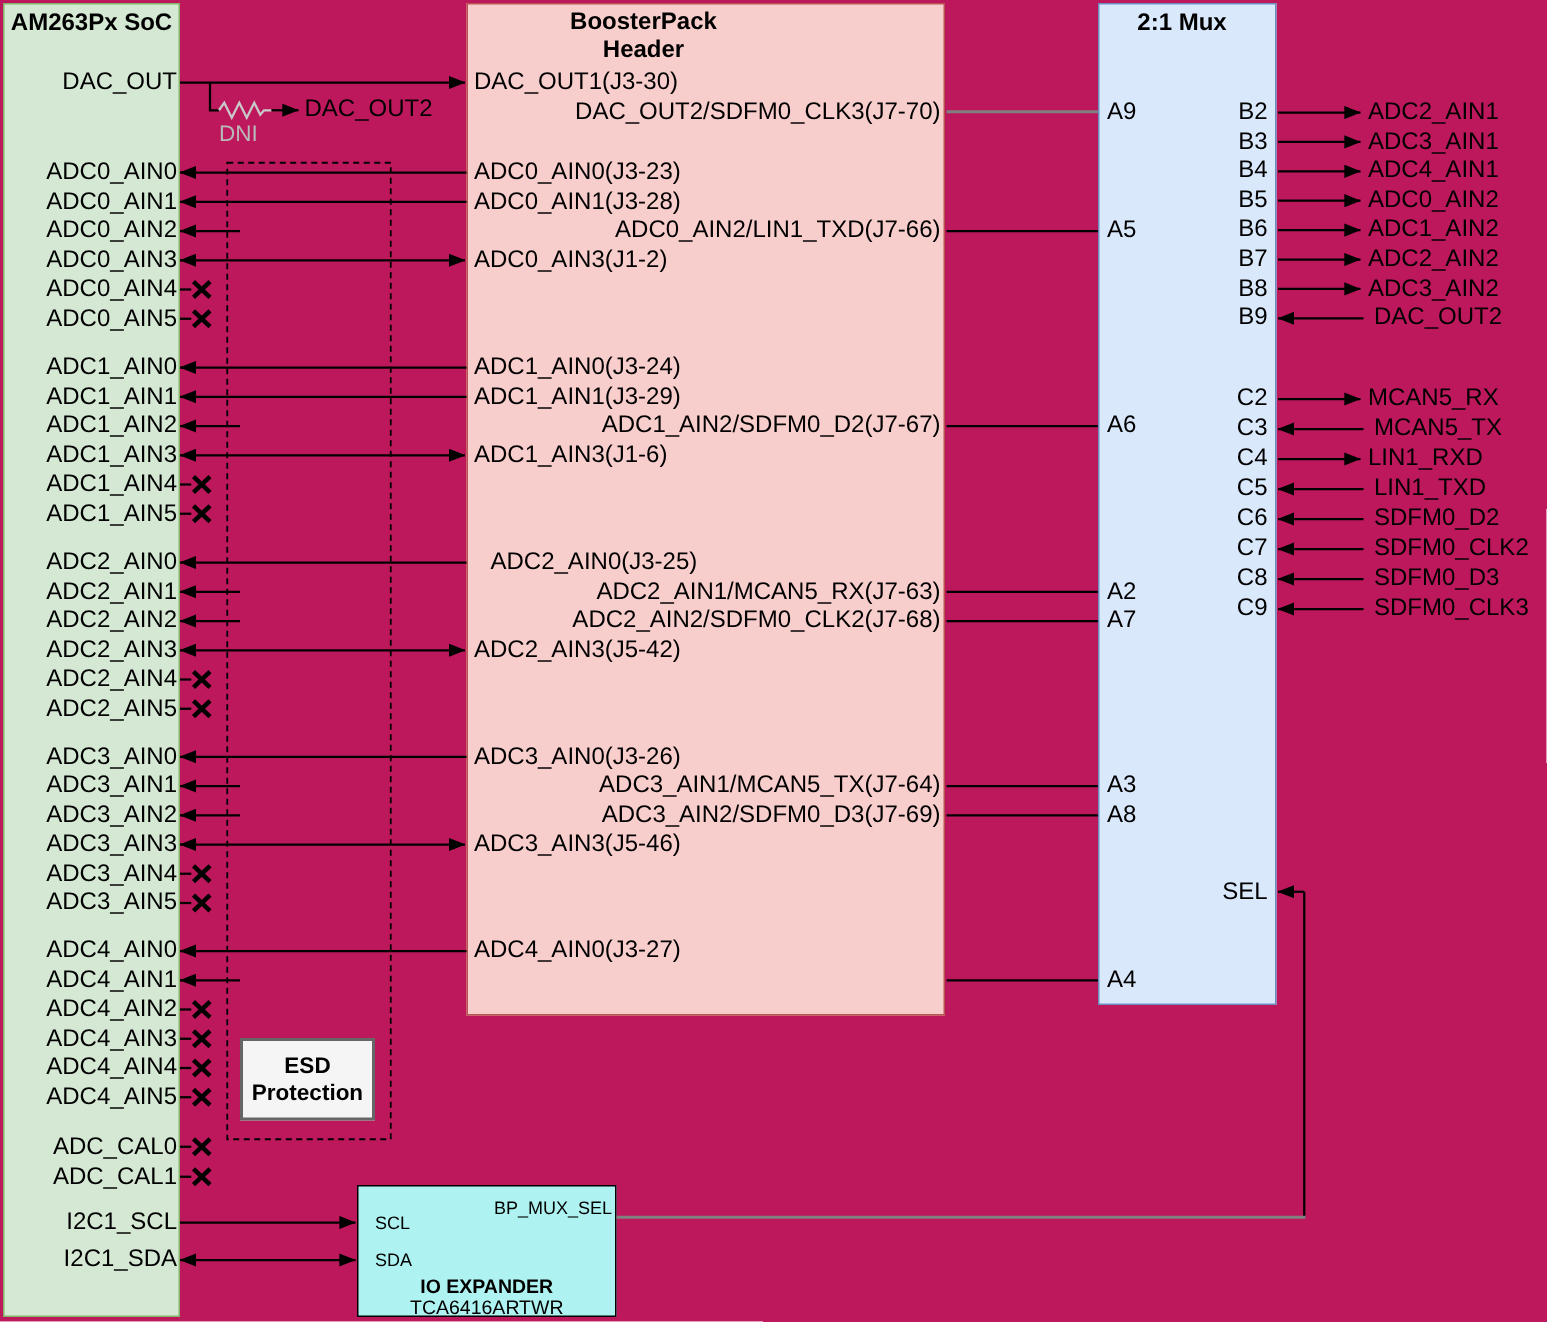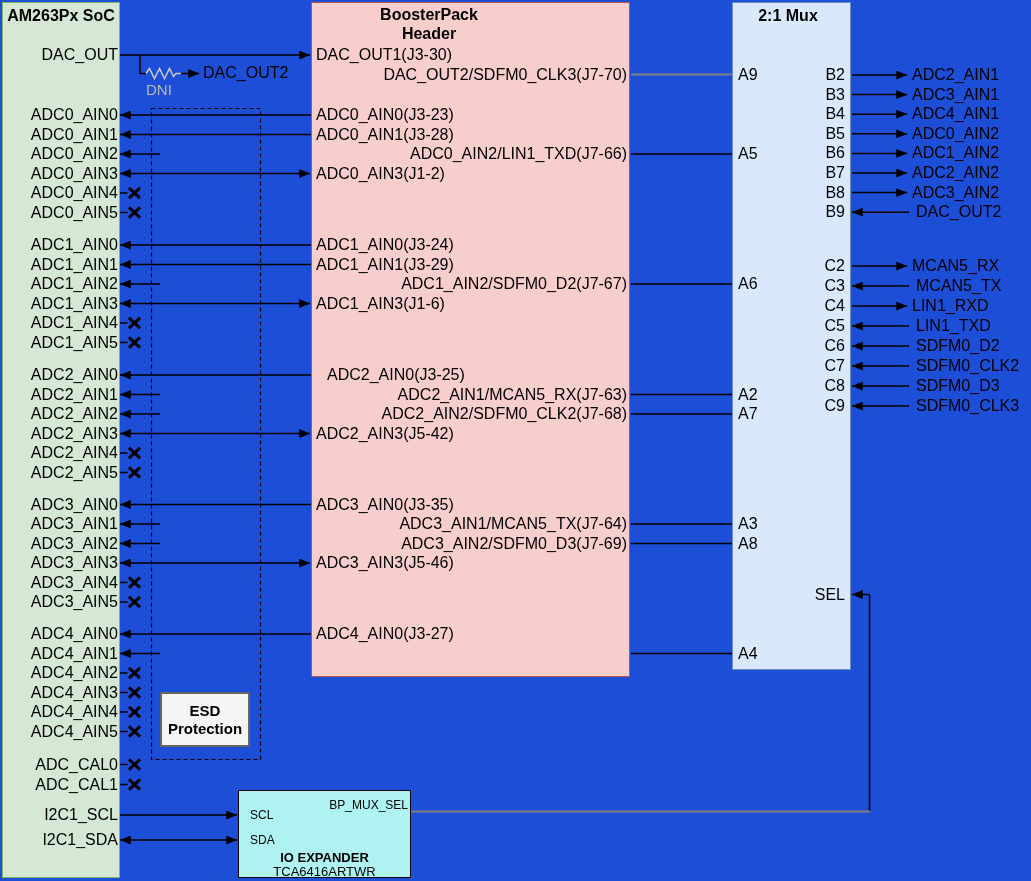--- a/index.html
+++ b/index.html
@@ -1,17 +1,17 @@
 <!DOCTYPE html>
 <html><head>
 <meta charset="utf-8">
 <style>
   html,body{margin:0;padding:0;background:#fff;}
   #canvas{
-    position:relative;width:1031px;height:881px;background:#1d4ed8;
+    position:relative;width:1031px;height:881px;background:#be185d;
     font-family:"Liberation Sans",sans-serif;overflow:hidden;
   }
   .block{position:absolute;box-sizing:border-box;border:1.5px solid #000;z-index:1;}
   #soc-block{left:2px;top:2px;width:118px;height:876px;}
   #bp-block{left:311px;top:2px;width:319px;height:675px;}
   #mux-block{left:732px;top:2px;width:119px;height:668px;}
   #exp-block{left:238px;top:790px;width:173px;height:88px;border-width:1.2px;}
   #esd-box{
     position:absolute;left:160px;top:692px;width:90px;height:55px;z-index:2;
     box-sizing:border-box;border:2px solid #4d7c0f;
@@ -203,21 +203,21 @@
     <div class="lbl" style="left: 316px; top: 254.5px;">ADC1_AIN1(J3-29)</div>
     <div class="lbl" style="right: 404px; top: 274px;">ADC1_AIN2/SDFM0_D2(J7-67)</div>
     <div class="lbl" style="left: 738px; top: 274px;">A6</div>
     <div class="lbl" style="left: 316px; top: 293.5px;">ADC1_AIN3(J1-6)</div>
     <div class="lbl" style="left: 316px; top: 365px; margin-left: 11px;">ADC2_AIN0(J3-25)</div>
     <div class="lbl" style="right: 404px; top: 384.5px;">ADC2_AIN1/MCAN5_RX(J7-63)</div>
     <div class="lbl" style="left: 738px; top: 384.5px;">A2</div>
     <div class="lbl" style="right: 404px; top: 404px;">ADC2_AIN2/SDFM0_CLK2(J7-68)</div>
     <div class="lbl" style="left: 738px; top: 404px;">A7</div>
     <div class="lbl" style="left: 316px; top: 423.5px;">ADC2_AIN3(J5-42)</div>
-    <div class="lbl" style="left: 316px; top: 494.5px;">ADC3_AIN0(J3-35)</div>
+    <div class="lbl" style="left: 316px; top: 494.5px;">ADC3_AIN0(J3-26)</div>
     <div class="lbl" style="right: 404px; top: 514px;">ADC3_AIN1/MCAN5_TX(J7-64)</div>
     <div class="lbl" style="left: 738px; top: 514px;">A3</div>
     <div class="lbl" style="right: 404px; top: 533.5px;">ADC3_AIN2/SDFM0_D3(J7-69)</div>
     <div class="lbl" style="left: 738px; top: 533.5px;">A8</div>
     <div class="lbl" style="left: 316px; top: 553px;">ADC3_AIN3(J5-46)</div>
     <div class="lbl" style="left: 316px; top: 624px;">ADC4_AIN0(J3-27)</div>
     <div class="lbl" style="left: 738px; top: 643.5px;">A4</div>
     <div class="lbl" style="right: 186px; top: 65px;">B2</div>
     <div class="lbl" style="left: 912px; top: 65px;">ADC2_AIN1</div>
     <div class="lbl" style="right: 186px; top: 84.6px;">B3</div>

